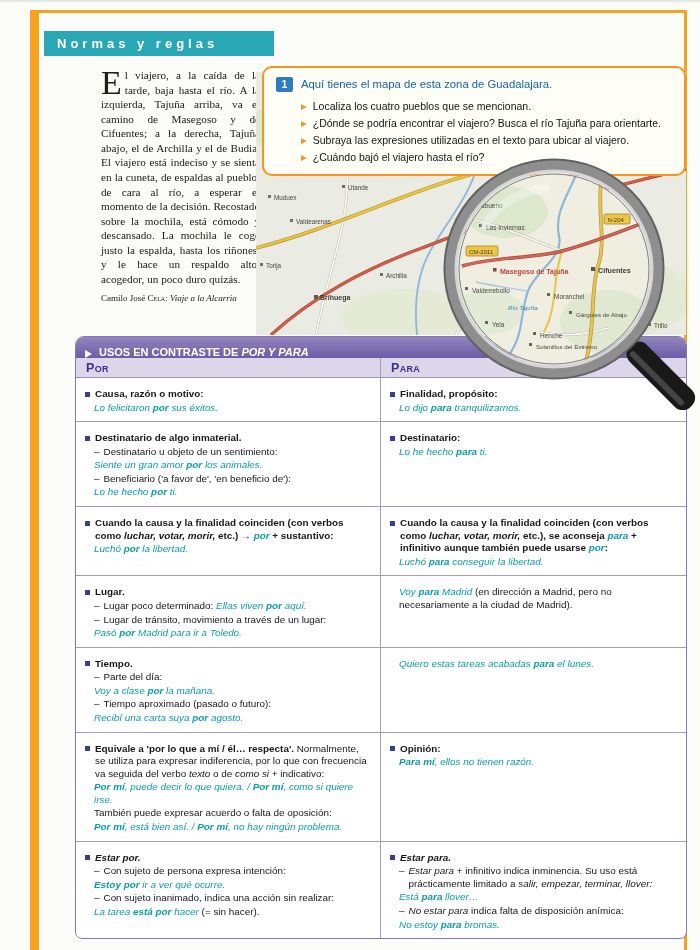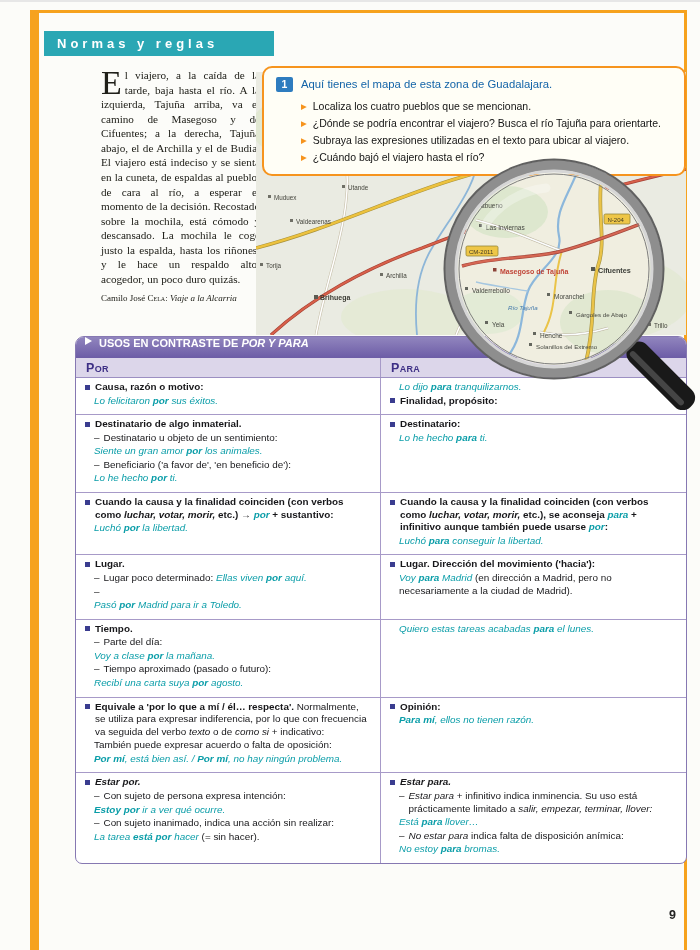--- a/index.html
+++ b/index.html
@@ -22,28 +22,28 @@
   .badge{flex:0 0 auto;width:17px;height:15px;background:#2E7CBF;border-radius:2px;color:#fff;
     font-size:10.5px;font-weight:bold;text-align:center;line-height:15px}
   .ex-title-text{font-weight:normal;color:#1464A8;font-size:11.3px;line-height:1.35}
   .ex-items{margin:6px 0 0 25px}
   .item{display:flex;gap:6px;font-size:10.5px;line-height:1.62;color:#141414}
   .tri{color:#F6941E;font-size:7.5px;line-height:17px}
   .lens-svg{position:absolute;left:436px;top:148px;z-index:20}
   .grammar{position:absolute;left:75px;top:334px;width:612px;background:#fff;border:1px solid #8678B2;
     border-radius:9px 9px 7px 7px;overflow:hidden;z-index:3}
   .g-header{height:21px;background:linear-gradient(180deg,#9185BE 0%,#6C5CA6 100%);display:flex;
-    align-items:flex-start;gap:7px;padding-left:9px;color:#fff;font-weight:bold;font-size:11px}
+    align-items:flex-end;gap:7px;padding-left:9px;color:#fff;font-weight:bold;font-size:11px}
   .g-header .arrow{width:0;height:0;border-left:7px solid #fff;border-top:4.5px solid transparent;border-bottom:4.5px solid transparent}
   .g-header i{font-style:italic}
   .g-cols{display:grid;grid-template-columns:1fr 1fr;background:#DCD6EA;border-bottom:1px solid #9C8FC2}
   .g-col{padding:3px 10px 2px;font-weight:bold;font-size:12.5px;font-variant:small-caps;color:#3D2F85;letter-spacing:.3px}
   .g-col.por{border-right:1px solid #A79AC8}
   .g-grid{display:grid;grid-template-columns:1fr 1fr}
-  .gcell{padding:2px 9px 6px;border-top:1px solid #A79AC8;font-size:9.9px;line-height:1.27;color:#17171a}
+  .gcell{padding:9px 9px 6px;border-top:1px solid #A79AC8;font-size:9.9px;line-height:1.27;color:#17171a}
   .g-grid .gcell:nth-child(-n+2){border-top:none}
   .gcell.por{border-right:1px solid #A79AC8}
   .ln{margin:1px 0}
   .ln-h{display:flex;gap:5px}
   .sq{flex:0 0 auto;width:5px;height:5px;background:#3A3C8F;margin-top:3.5px}
   .ln-d{display:flex;gap:4px;margin-left:9px}
   .dash{flex:0 0 auto}
   .ln-e{margin-left:9px;color:#0A9DA8;font-style:italic}
   .ln-p{margin-left:9px}
   .exi{color:#0A9DA8;font-style:italic}
@@ -195,25 +195,25 @@
     </div>
     <div class="g-grid">
         <div class="gcell por">
           <div class="ln ln-h">
             <span class="sq"></span>
             <span><b>Causa, razón o motivo:</b></span>
           </div>
           <div class="ln ln-e">Lo felicitaron <b>por</b> sus éxitos.</div>
         </div>
         <div class="gcell para">
+          <div class="ln ln-h">
+            <span class="sq"></span>
+            <span><b>Finalidad, propósito:</b></span>
+          </div>
           <div class="ln ln-e">Lo dijo <b>para</b> tranquilizarnos.</div>
-          <div class="ln ln-h">
-            <span class="sq"></span>
-            <span><b>Finalidad, propósito:</b></span>
-          </div>
         </div>
         <div class="gcell por">
           <div class="ln ln-h">
             <span class="sq"></span>
             <span><b>Destinatario de algo inmaterial.</b></span>
           </div>
           <div class="ln ln-d">
             <span class="dash">–</span>
             <span>Destinatario u objeto de un sentimiento:</span>
           </div>
@@ -249,28 +249,25 @@
           <div class="ln ln-h">
             <span class="sq"></span>
             <span><b>Lugar.</b></span>
           </div>
           <div class="ln ln-d">
             <span class="dash">–</span>
             <span>Lugar poco determinado: <span class="exi">Ellas viven <b>por</b> aquí.</span></span>
           </div>
           <div class="ln ln-d">
             <span class="dash">–</span>
+            <span>Lugar de tránsito, movimiento a través de un lugar:</span>
           </div>
           <div class="ln ln-e">Pasó <b>por</b> Madrid para ir a Toledo.</div>
         </div>
         <div class="gcell para">
-          <div class="ln ln-h">
-            <span class="sq"></span>
-            <span><b>Lugar. Dirección del movimiento ('hacia'):</b></span>
-          </div>
           <div class="ln ln-p"><span class="exi">Voy <b>para</b> Madrid</span> (en dirección a Madrid, pero no necesariamente a la ciudad de Madrid).</div>
         </div>
         <div class="gcell por">
           <div class="ln ln-h">
             <span class="sq"></span>
             <span><b>Tiempo.</b></span>
           </div>
           <div class="ln ln-d">
             <span class="dash">–</span>
             <span>Parte del día:</span>
@@ -283,20 +280,21 @@
           <div class="ln ln-e">Recibí una carta suya <b>por</b> agosto.</div>
         </div>
         <div class="gcell para">
           <div class="ln ln-e">Quiero estas tareas acabadas <b>para</b> el lunes.</div>
         </div>
         <div class="gcell por">
           <div class="ln ln-h">
             <span class="sq"></span>
             <span><b>Equivale a 'por lo que a mí / él… respecta'.</b> Normalmente, se utiliza para expresar indiferencia, por lo que con frecuencia va seguida del verbo <i>texto</i> o de <i>como si</i> + indicativo:</span>
           </div>
+          <div class="ln ln-e"><b>Por mí</b>, puede decir lo que quiera. / <b>Por mí</b>, como si quiere irse.</div>
           <div class="ln ln-p">También puede expresar acuerdo o falta de oposición:</div>
           <div class="ln ln-e"><b>Por mí</b>, está bien así. / <b>Por mí</b>, no hay ningún problema.</div>
         </div>
         <div class="gcell para">
           <div class="ln ln-h">
             <span class="sq"></span>
             <span><b>Opinión:</b></span>
           </div>
           <div class="ln ln-e"><b>Para mí</b>, ellos no tienen razón.</div>
         </div>

